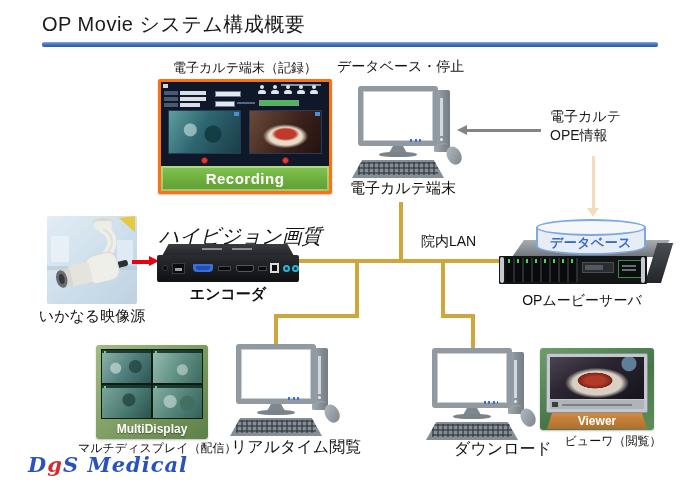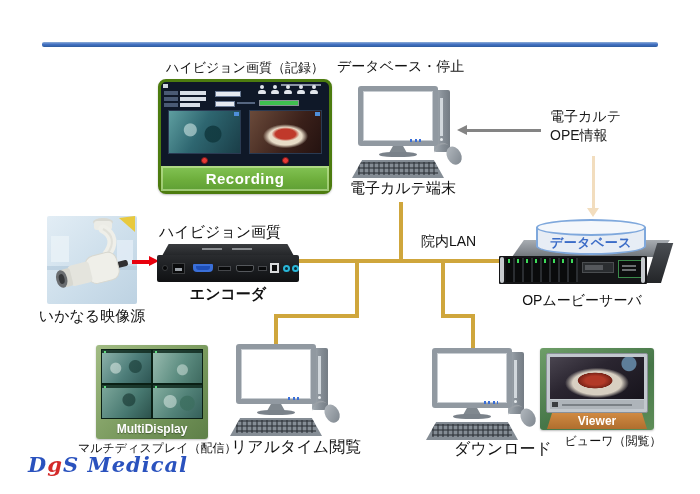--- a/index.html
+++ b/index.html
@@ -25,21 +25,21 @@
   .arrow-red{left:132px;top:256px;width:27px;height:11px;}
   .arrow-red .shaft{position:absolute;left:0;top:4px;right:8px;height:3.5px;background:#E8000D;}
   .arrow-red .head{position:absolute;right:0;top:0;width:0;height:0;
     border-top:5.5px solid transparent;border-bottom:5.5px solid transparent;border-left:10px solid #E8000D;}
   .arrow-peach{left:587px;top:156px;width:12px;height:62px;}
   .arrow-peach .shaft{position:absolute;left:4.5px;top:0;width:3px;height:52px;background:#F2DDBE;}
   .arrow-peach .head{position:absolute;left:0;top:52px;width:0;height:0;
     border-left:6px solid transparent;border-right:6px solid transparent;border-top:9px solid #F2DDBE;}
 
   
-  .rec{left:158px;top:79px;width:174px;height:115px;border:3px solid #4d7c0f;border-radius:8px;
+  .rec{left:158px;top:79px;width:174px;height:115px;border:3px solid #f97316;border-radius:2px;
        background:#0F1828;box-shadow:0 1px 2px rgba(0,0,0,.25);box-sizing:border-box;}
   .rec-top{position:absolute;left:0;top:0;width:168px;height:28px;}
   .rec-dash{position:absolute;height:2px;background:#8A93A3;}
   .fld{position:absolute;height:4px;}
   .fld .k{position:absolute;left:0;top:0;width:14px;height:4px;background:#4A5A74;}
   .fld .v{position:absolute;left:16px;top:0;width:26px;height:4px;background:#D8DEE6;}
   .dd{position:absolute;width:26px;height:6px;background:#E6EAF0;border:1px solid #6A7A94;box-sizing:border-box;}
   .rico{position:absolute;width:9px;height:11px;}
   .rico::before{content:"";position:absolute;left:2.5px;top:0;width:4px;height:4px;border-radius:50%;background:#E2E6EC;}
   .rico::after{content:"";position:absolute;left:0.5px;top:4.5px;width:8px;height:4.5px;border-radius:3px 3px 1px 1px;background:#E2E6EC;}
@@ -184,32 +184,33 @@
   
   .logo{left:28px;top:452px;font-family:"DejaVu Serif","Liberation Serif",serif;
       font-style:italic;font-weight:bold;font-size:21px;letter-spacing:1px;}
   .logo .b{color:#2A52BE;} .logo .r{color:#D42A2A;}
 </style>
 </head>
 <body>
 
 <div class="slide">
 
+  <div class="abs title">OP Movie システム構成概要</div>
   <div class="abs title-rule"></div>
 
   <div class="lan" style="left:297px;top:259px;width:205px;height:4px;"></div>
   <div class="lan" style="left:399px;top:202px;width:4px;height:58px;"></div>
   <div class="lan" style="left:355px;top:259px;width:4px;height:59px;"></div>
   <div class="lan" style="left:274px;top:314px;width:85px;height:4px;"></div>
   <div class="lan" style="left:274px;top:314px;width:4px;height:34px;"></div>
   <div class="lan" style="left:441px;top:259px;width:4px;height:59px;"></div>
   <div class="lan" style="left:441px;top:314px;width:34px;height:4px;"></div>
   <div class="lan" style="left:471px;top:314px;width:4px;height:38px;"></div>
 
-  <div class="lbl ctr" style="left:158px;top:59px;width:174px;font-size:13px;">ハイビジョン画質（記録）</div>
+  <div class="lbl ctr" style="left:158px;top:59px;width:174px;font-size:13px;">電子カルテ端末（記録）</div>
   <div class="abs rec">
     <div class="rec-top">
       <div class="rec-dash" style="left:120px;top:2px;width:40px;"></div>
       <div class="rec-dash" style="left:2px;top:2px;width:5px;height:4px;background:#cfd6e0;"></div>
       <div class="fld" style="left:3px;top:9px;width:44px;">
           <span class="k"></span>
           <span class="v"></span>
         </div>
       <div class="fld" style="left:3px;top:15px;width:44px;">
           <span class="k"></span>
@@ -312,21 +313,21 @@
       </g>
     </svg>
   </div>
   <div class="lbl ctr" style="left:36px;top:307px;width:112px;font-size:15px;">いかなる映像源</div>
 
   <div class="abs arrow-red">
     <div class="shaft"></div>
       <div class="head"></div>
   </div>
 
-  <div class="lbl" style="left:159px;top:223px;font-size:15px;">ハイビジョン画質</div>
+  <div class="lbl" style="left:159px;top:223px;font-size:20px;font-style:italic;">ハイビジョン画質</div>
   <div class="abs enc">
     <div class="top">
         <i style="left:40px;"></i>
         <i style="left:70px;"></i>
       </div>
     <div class="front">
       <div class="p pw"></div>
         <div class="p rj45"></div>
         <div class="p hdmib"></div>
       <div class="p slot1"></div>

